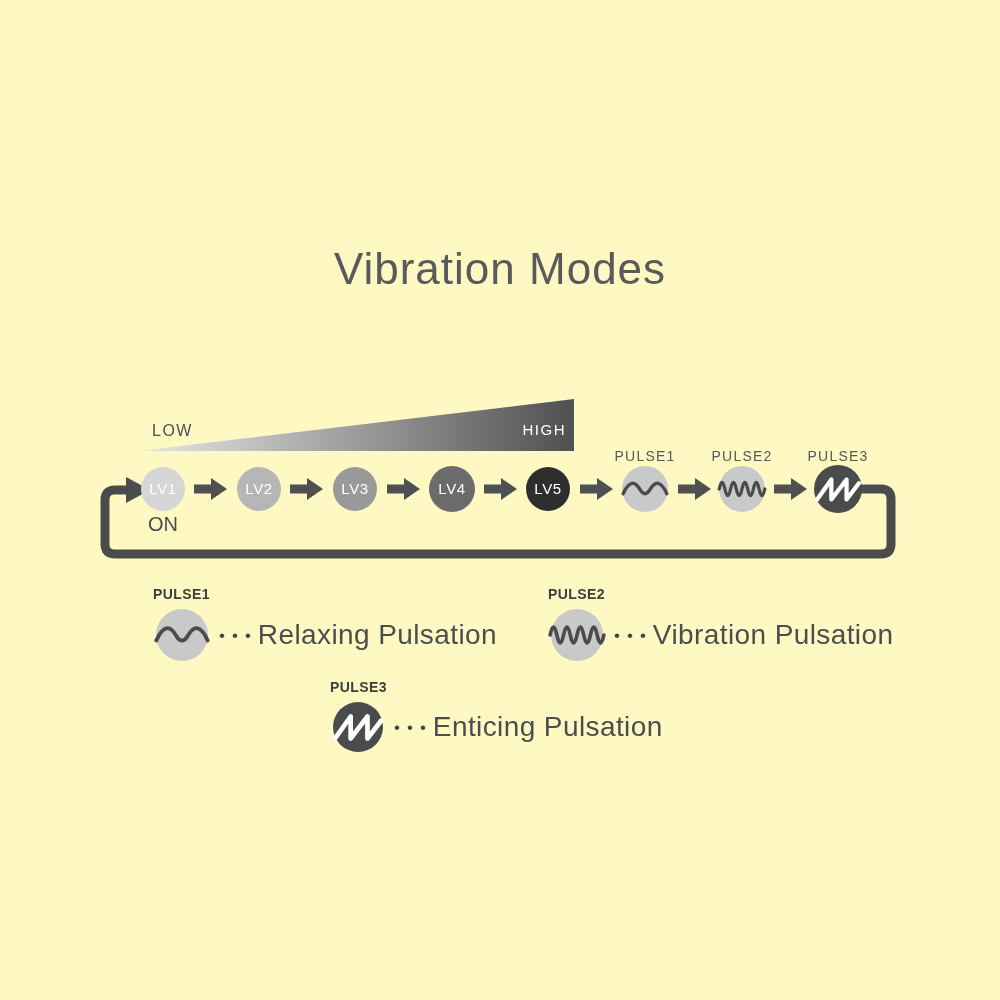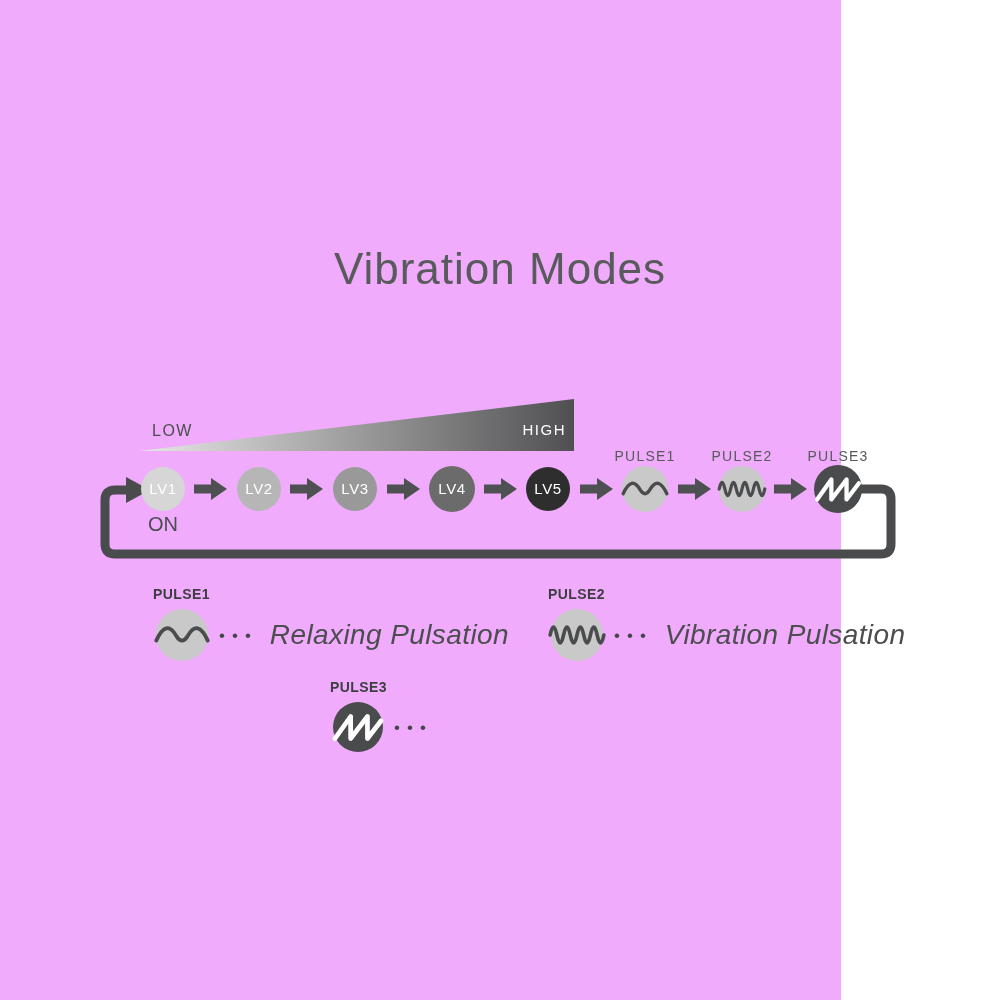--- a/index.html
+++ b/index.html
@@ -1,18 +1,18 @@
 <!DOCTYPE html>
 <html><head>
 <meta charset="utf-8">
 <style>
   * { margin:0; padding:0; box-sizing:border-box; }
   html,body { width:1000px; height:1000px; background:#ffffff; overflow:hidden;
               font-family:"Liberation Sans", sans-serif; }
-  .canvas { position:relative; width:841px; height:1000px; background:#f0abfc; }
+  .canvas { position:relative; width:1000px; height:1000px; background:#fef9c3; }
 
   .title { position:absolute; top:244px; left:0; width:1000px; text-align:center;
            font-size:44px; font-weight:400; color:#595a5c; letter-spacing:1px; }
 
   .diagram-svg { position:absolute; top:0; left:0; }
 
   .lv-text      { fill:#ffffff; font-size:15px; font-weight:400; letter-spacing:.6px;
                   text-anchor:middle; font-family:"Liberation Sans", sans-serif; }
   .pulse-top-label { fill:#58595b; font-size:14px; letter-spacing:1.2px;
                   text-anchor:middle; font-family:"Liberation Sans", sans-serif; }
@@ -22,22 +22,22 @@
                   font-family:"Liberation Sans", sans-serif; }
   .on-label     { fill:#4c4d4f; font-size:20px; text-anchor:middle;
                   font-family:"Liberation Sans", sans-serif; }
 
   .legend-row   { position:absolute; }
   .legend-label { font-size:14px; font-weight:bold; color:#3d3e40; letter-spacing:.4px;
                   margin-bottom:4px; }
   .legend-body  { display:flex; align-items:center; }
   .legend-dots  { font-size:17px; letter-spacing:7px; color:#454648; margin-left:8px;
                   line-height:1; }
-  .legend-desc  { font-size:28px; color:#4c4d4f; letter-spacing:.4px; margin-left:12px;
-                  white-space:nowrap;font-style:italic; }
+  .legend-desc  { font-size:28px; color:#4c4d4f; letter-spacing:.4px; margin-left:0;
+                  white-space:nowrap; }
 </style>
 </head>
 <body>
 
 <div class="canvas">
 
   <h1 class="title">Vibration Modes</h1>
 
   <svg class="diagram-svg" width="1000" height="1000" viewBox="0 0 1000 1000">
 
@@ -132,16 +132,17 @@
   </div>
 
   <div class="legend-row" style="left:330px; top:679px">
     <div class="legend-label">PULSE3</div>
     <div class="legend-body">
       <svg width="56" height="56" viewBox="0 0 56 56">
         <circle cx="28" cy="28" r="25" fill="#4a4b4c"></circle>
         <path transform="translate(28 28) scale(1.05)" d="M -22 11 L -7 -10 L -7 11 L 9 -10 L 9 11 L 22 -6" fill="none" stroke-width="4.5" stroke-linecap="round" stroke-linejoin="round" stroke="#ffffff"></path>
       </svg>
       <span class="legend-dots">•••</span>
+      <span class="legend-desc">Enticing Pulsation</span>
     </div>
   </div>
 
 </div>
 
 </body></html>

